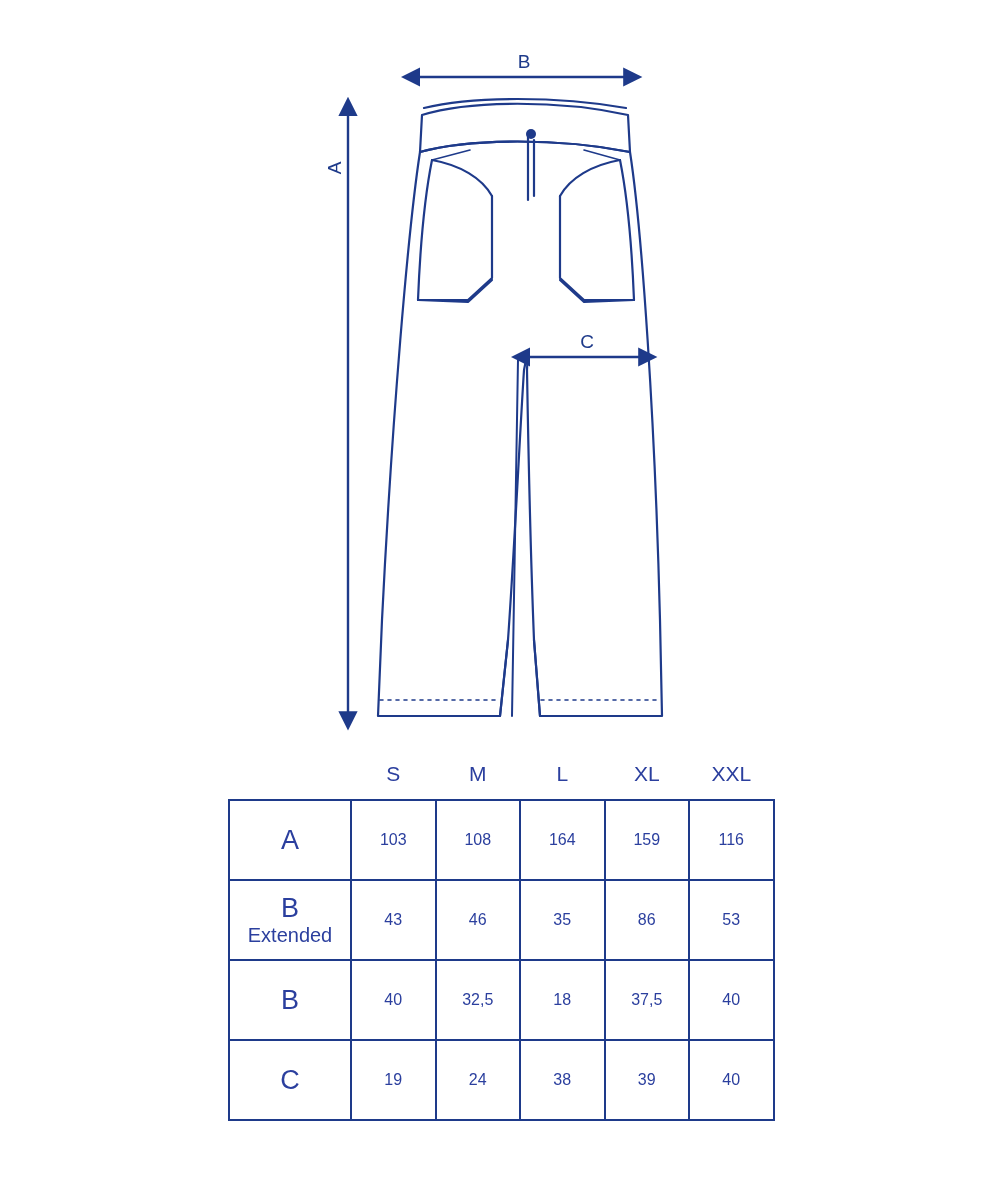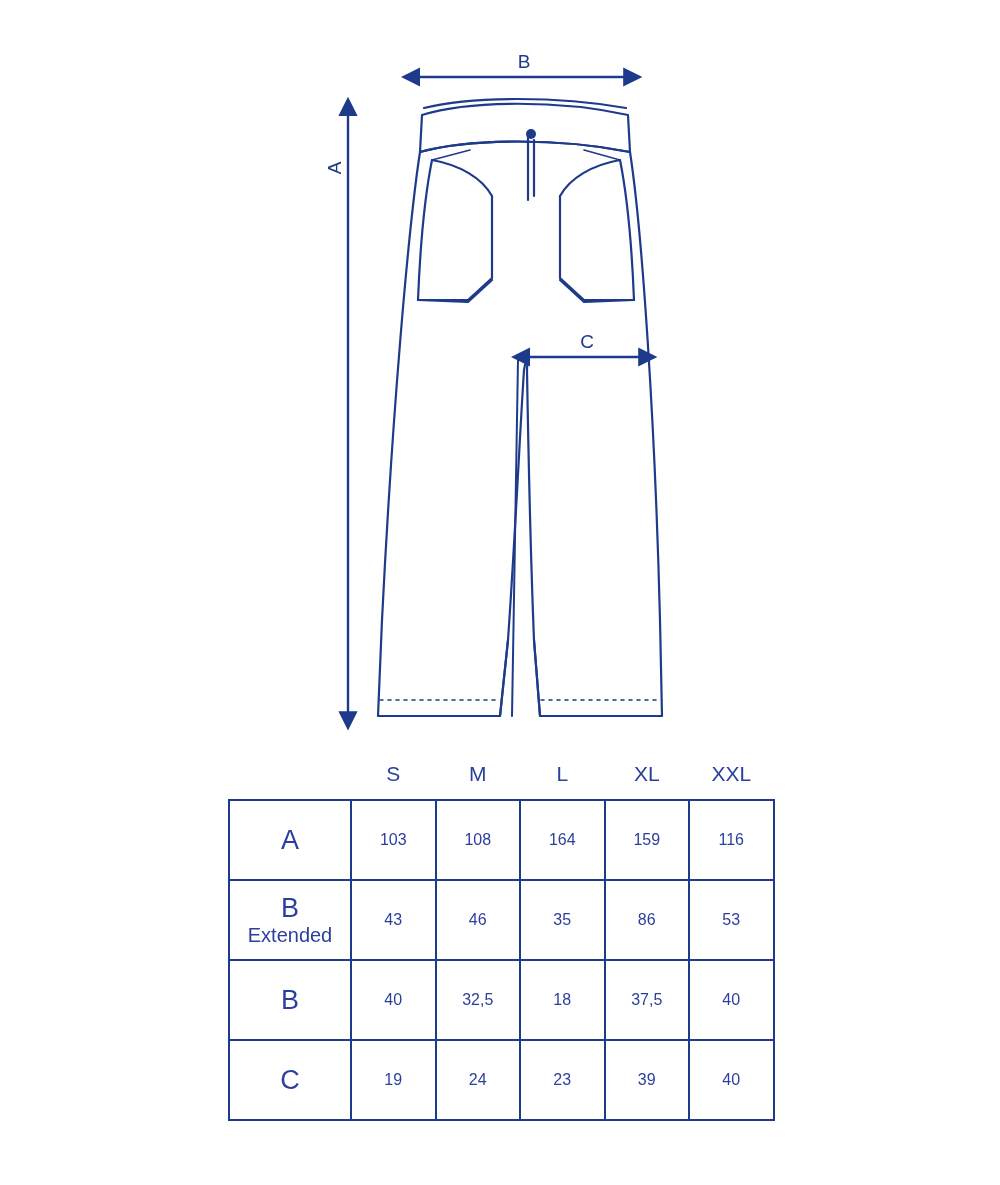--- a/index.html
+++ b/index.html
@@ -213,21 +213,21 @@
           <td>18</td>
           <td>37,5</td>
           <td>40</td>
         </tr>
         <tr>
           <th>
             <span>C</span>
           </th>
           <td>19</td>
           <td>24</td>
-          <td>23</td>
+          <td>38</td>
           <td>39</td>
           <td>40</td>
         </tr>
       </tbody>
     </table>
   </div>
 
 </div>
 
 </body></html>

